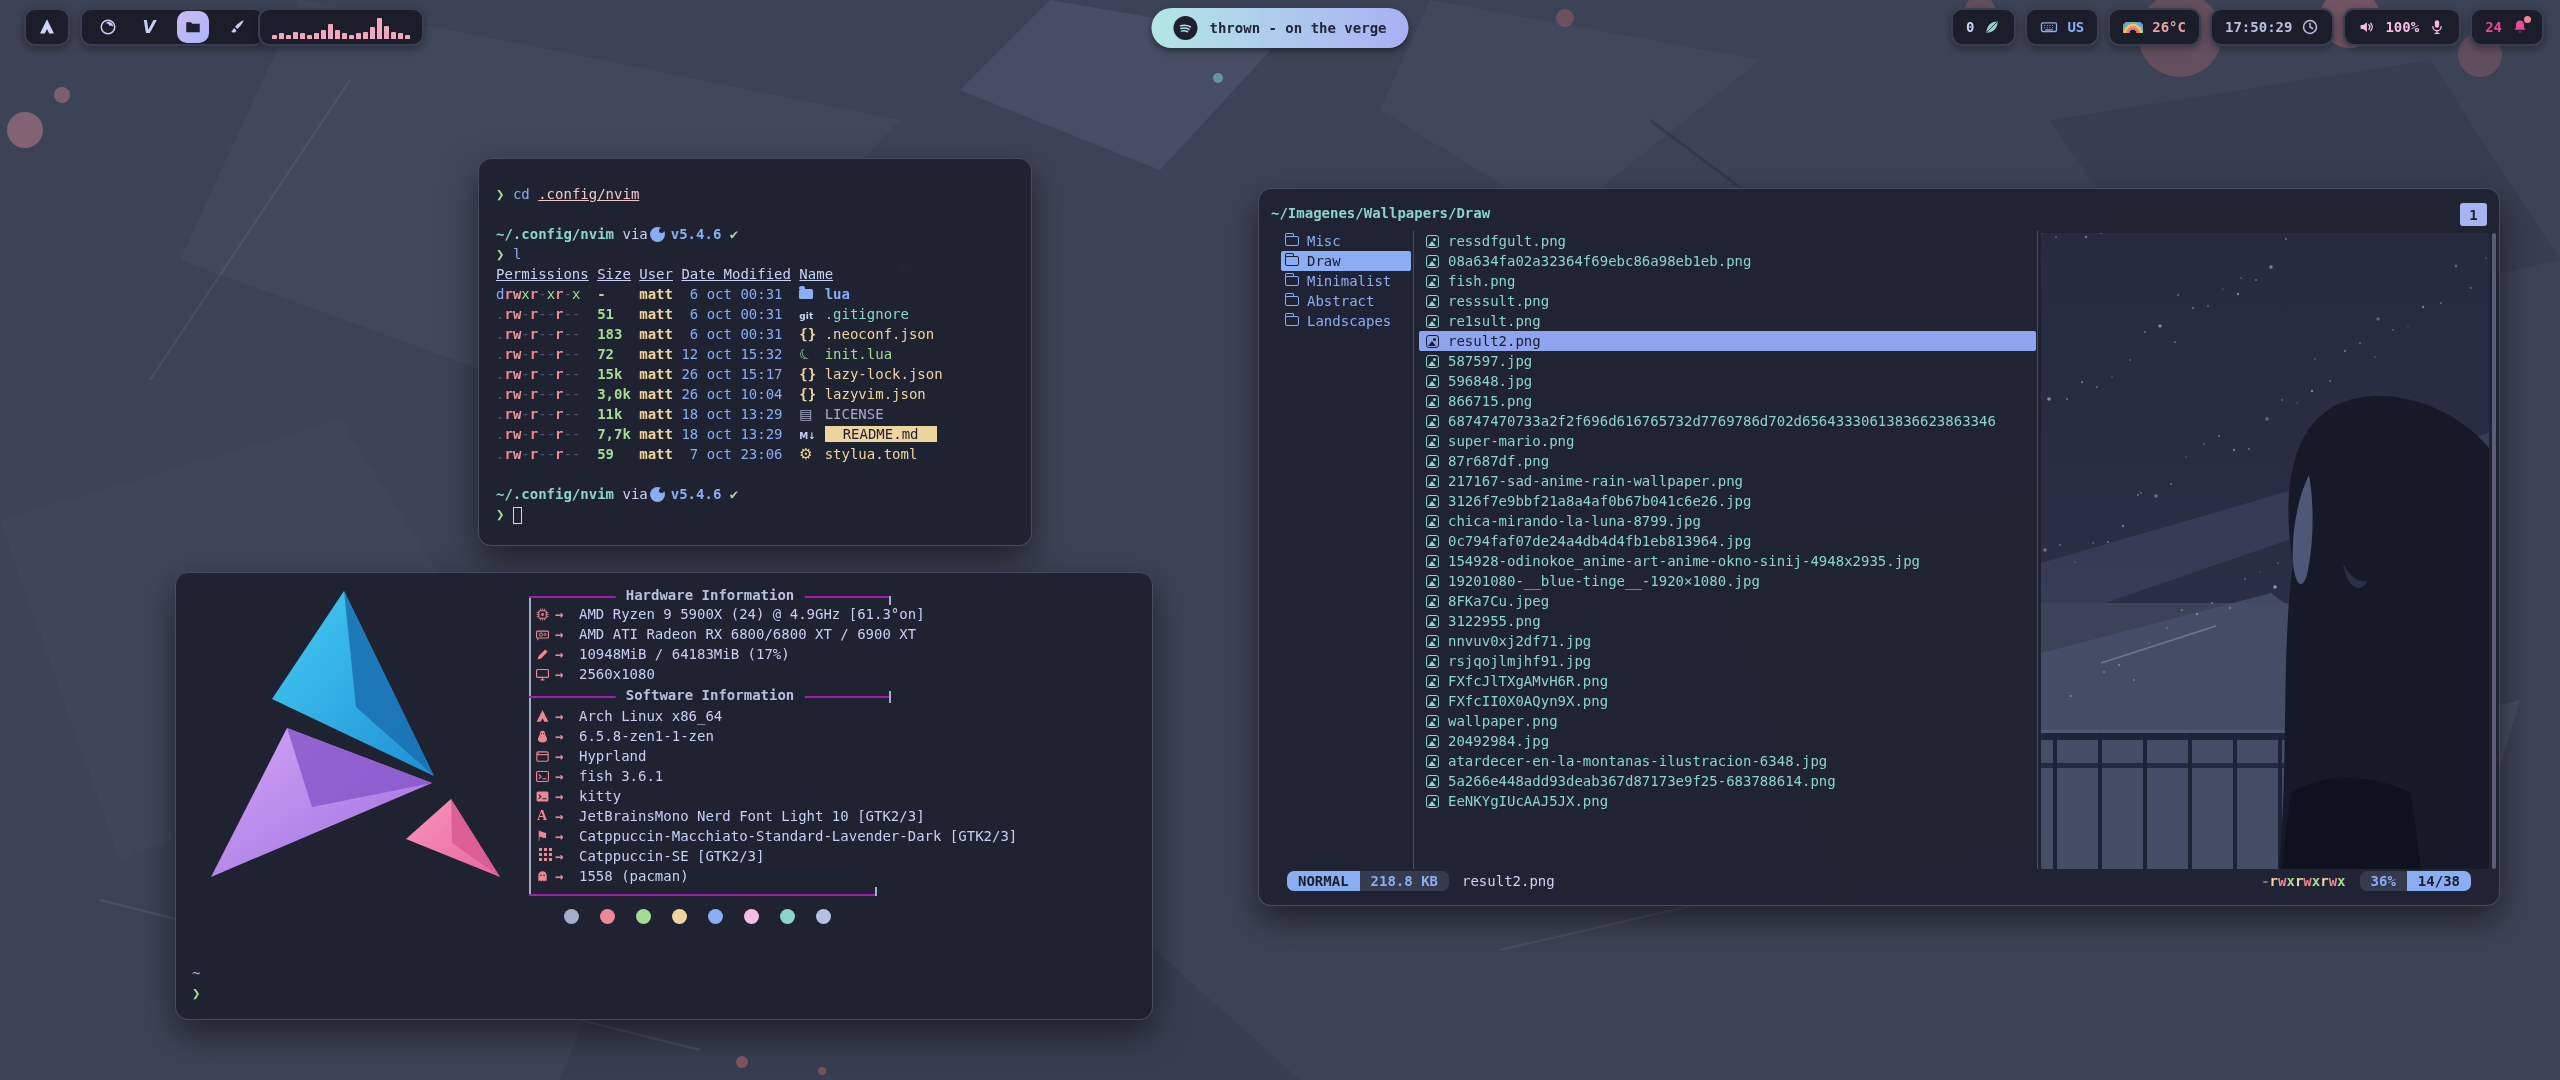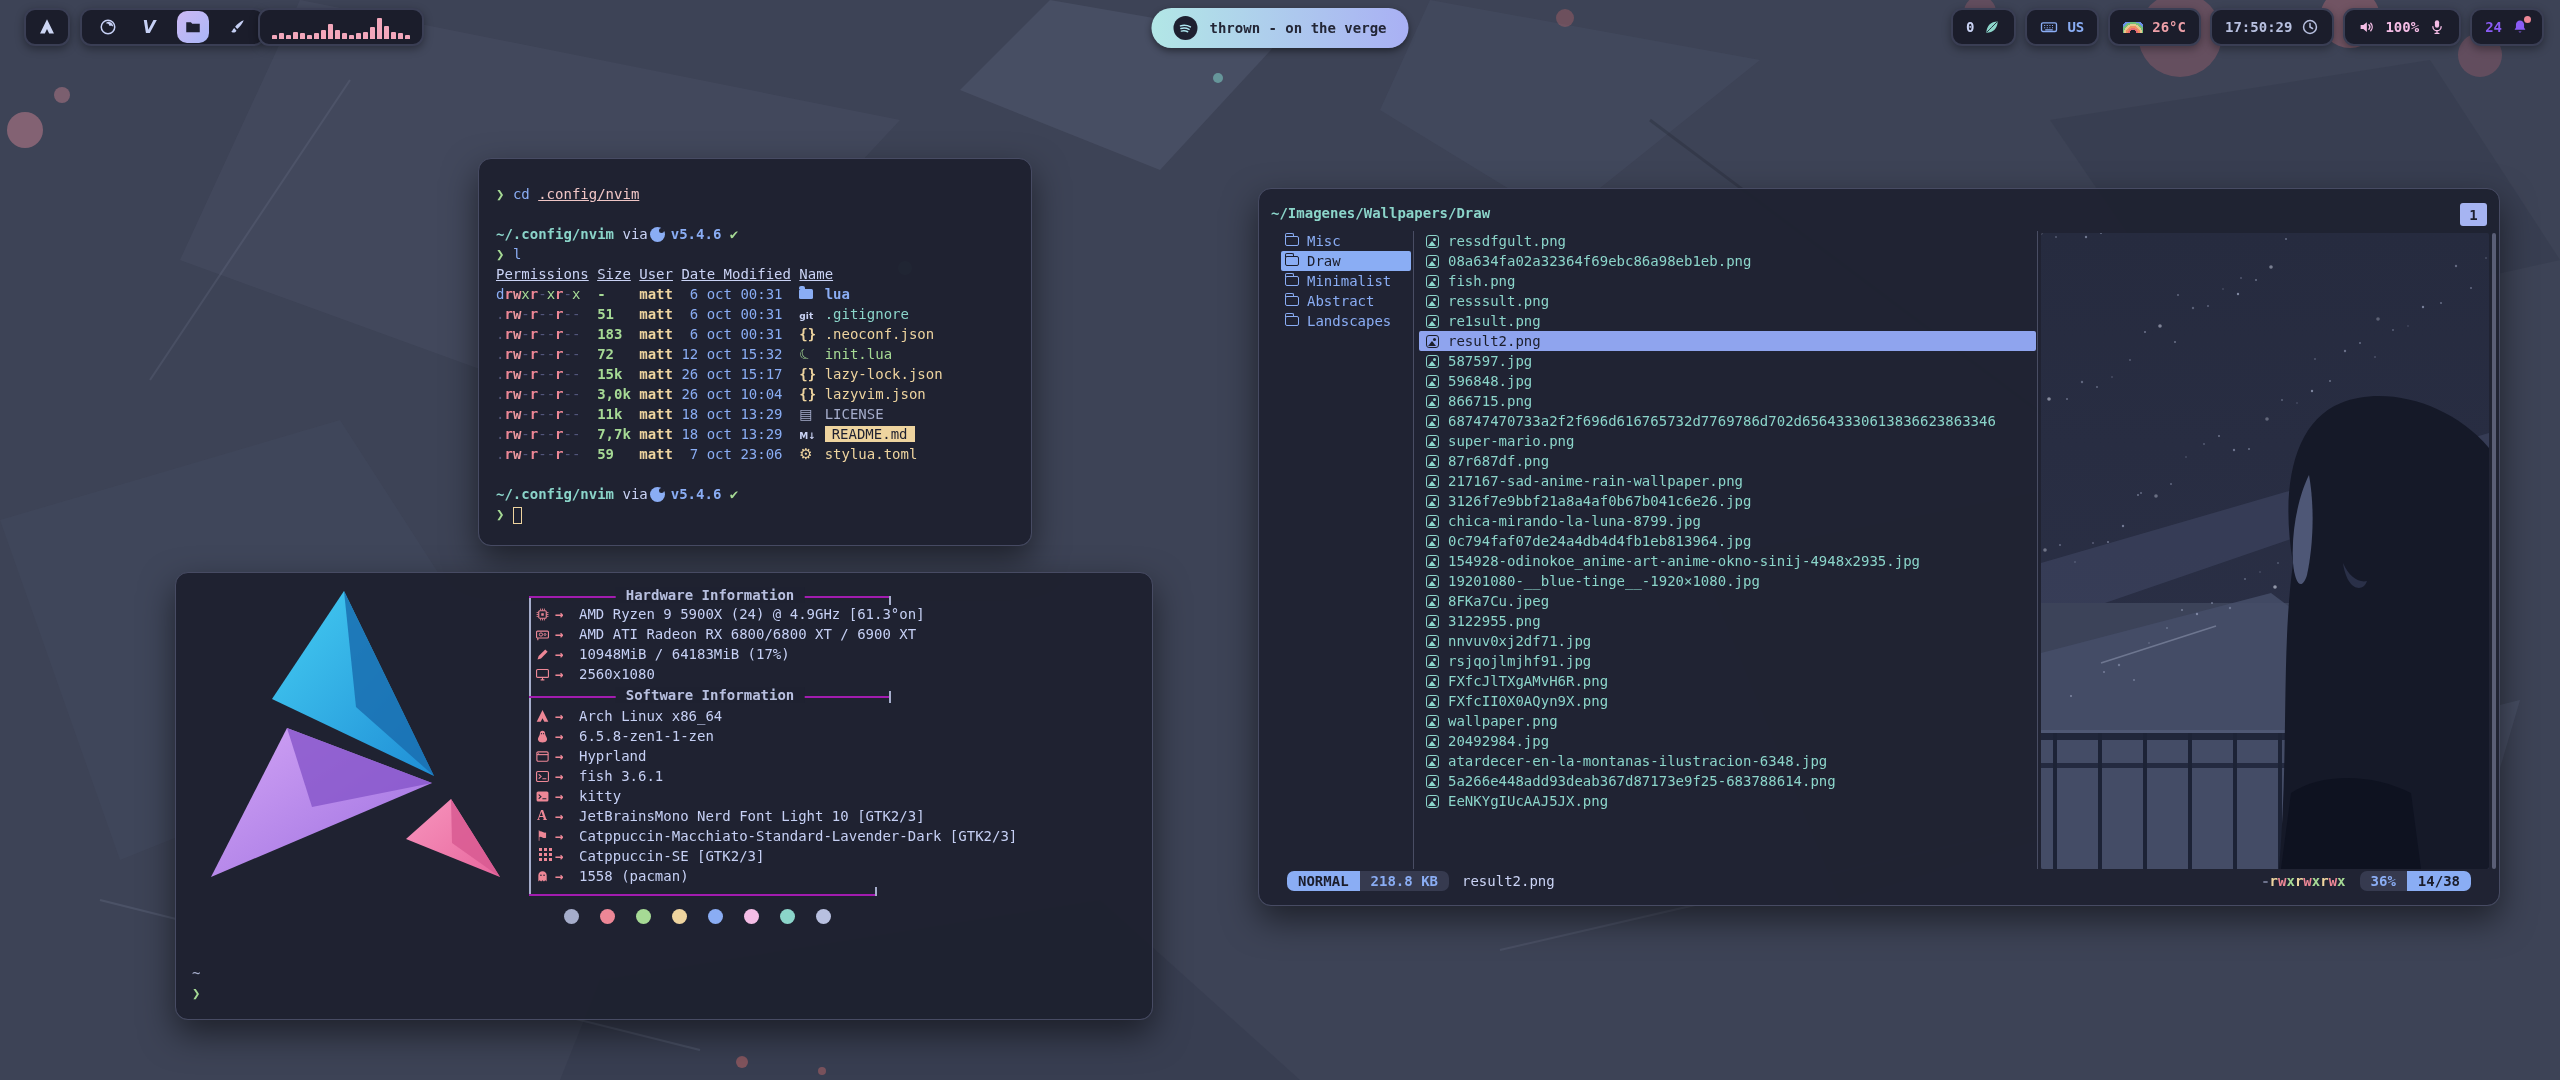--- a/index.html
+++ b/index.html
@@ -41,21 +41,21 @@
   
   #term1{left:478px;top:158px;width:554px;height:388px;padding:25px 17px}
   .t-line{height:20px;display:flex;align-items:center;white-space:pre}
   .g{color:#a6da95}.b{color:#8aadf4}.t{color:#8bd5ca}.dim{color:#a5adcb}.fg{color:#cad3f5}
   .bold{font-weight:700}
   .ul{text-decoration:underline}
   .arg{color:#f0c6c6;text-decoration:underline}
   .col-perm{width:11ch}.col-size{width:4ch;color:#a6da95;font-weight:700}
   .col-user{width:4ch;color:#eed49f;font-weight:700}.col-date{width:13ch;color:#8aadf4}
   .col-gap{width:1ch}.col-icon{width:3ch;display:flex;align-items:center}
-  .name-hl{background:#eed49f;color:#1e2030;padding:0 7px}
+  .name-hl{background:#eed49f;color:#1e2030;padding:0 18px}
   .cursor{display:inline-block;width:9px;height:17px;border:1.5px solid #eed49f;margin-left:1ch;transform:translateY(1px)}
   .luabadge{position:relative;width:15px;height:15px;border-radius:50%;background:#8aadf4;display:inline-block;margin:0 6px 0 2px}
   .luabadge::before{content:"";position:absolute;right:1px;top:1px;width:5px;height:5px;border-radius:50%;background:#1e2130}
 
   
   .fic{display:inline-block;position:relative;flex:none}
   .fic-img{width:13px;height:13px;border:1.5px solid currentColor;border-radius:3px}
   .fic-img::before{content:"";position:absolute;right:2px;top:2px;width:3px;height:3px;border-radius:50%;background:currentColor}
   .fic-img::after{content:"";position:absolute;left:1px;bottom:1px;border-left:4px solid transparent;border-right:4px solid transparent;border-bottom:5px solid currentColor}
   .fic-folder{width:14px;height:10px;background:currentColor;border-radius:1.5px}
@@ -260,21 +260,21 @@
       <svg class="svgi" viewBox="0 0 24 24">
           <path d="M3.5 9.3v5.4h3.6l4.7 3.8V5.5L7.1 9.3H3.5z"></path>
           <path d="M14.5 9a4.3 4.3 0 0 1 0 6M17 7a7.5 7.5 0 0 1 0 10" fill="none" stroke="currentColor" stroke-width="1.8" stroke-linecap="round"></path>
         </svg>
       <span>100%</span>
       <svg class="svgi" viewBox="0 0 24 24">
           <rect x="9.2" y="3" width="5.6" height="10" rx="2.8"></rect>
           <path d="M6.5 11.5a5.5 5.5 0 0 0 11 0M12 17v3.5M9.5 20.5h5" fill="none" stroke="currentColor" stroke-width="1.8" stroke-linecap="round"></path>
         </svg>
     </div>
-    <div class="tpill" style="color:#8b5cf6">
+    <div class="tpill" style="color:#ec4899">
       <span>24</span>
       <span class="bell-wrap">
         <svg class="svgi" viewBox="0 0 24 24">
             <path d="M12 3.2c-3 0-5.4 2.4-5.4 5.4v4.1L4.8 15.6h14.4l-1.8-2.9V8.6c0-3-2.4-5.4-5.4-5.4z"></path>
             <path d="M10 18a2.2 2.2 0 0 0 4 0z"></path>
           </svg>
         <span class="bell-dot"></span>
       </span>
     </div>
   </div>

